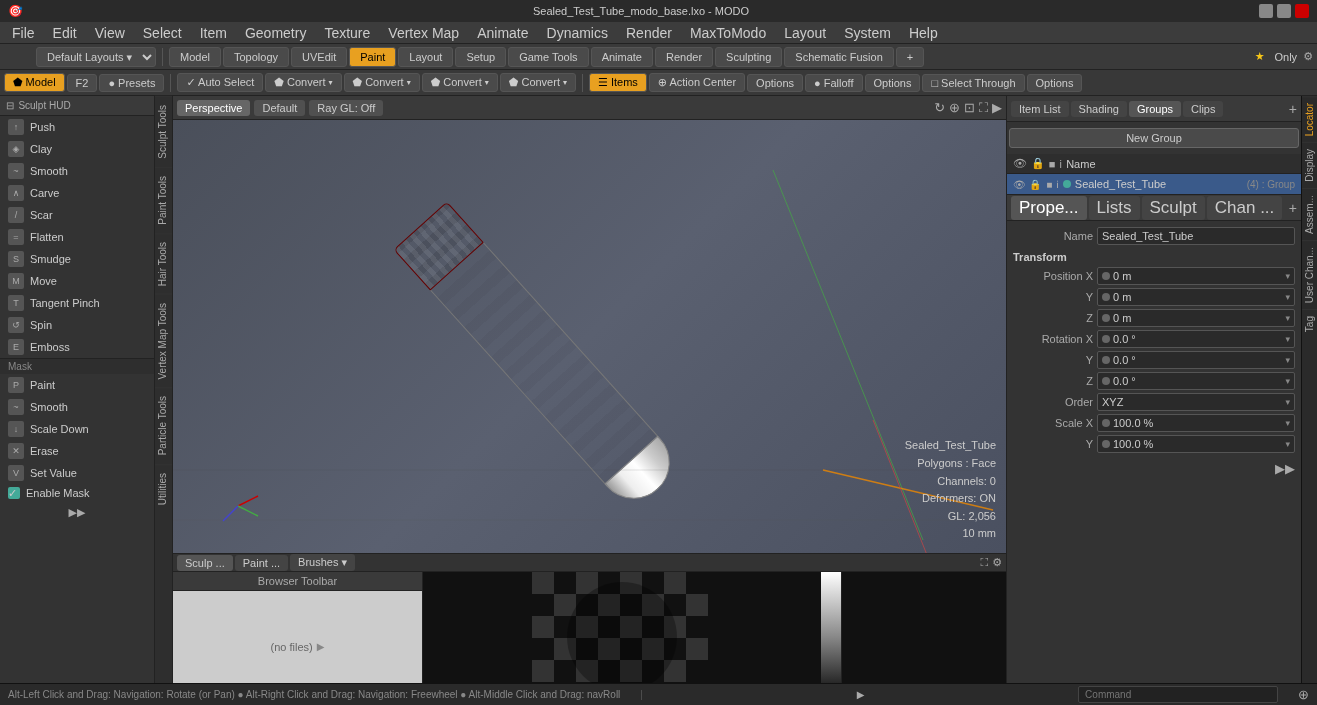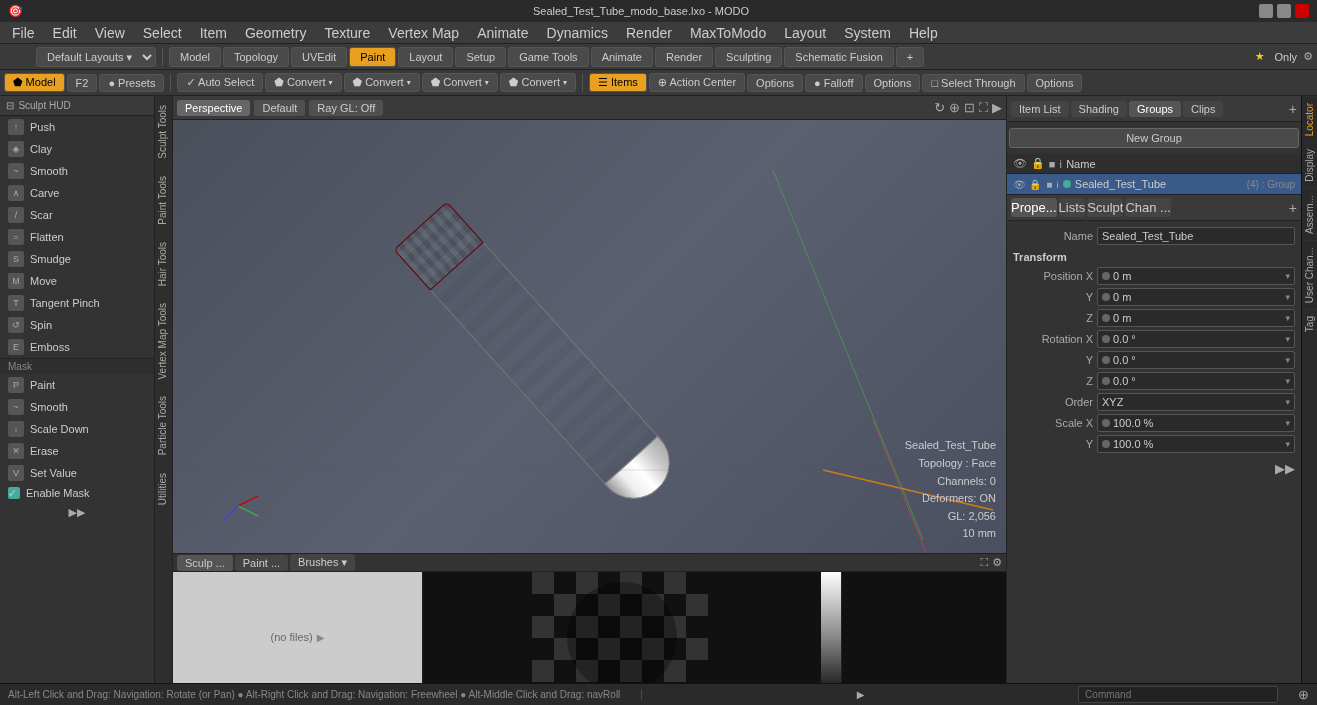--- a/index.html
+++ b/index.html
@@ -184,21 +184,21 @@
     .item-dot { width: 8px; height: 8px; background: #4a9; border-radius: 50%; flex-shrink: 0; }
     .item-name { color: #ccc; font-size: 11px; flex: 1; }
     .item-count { color: #888; font-size: 10px; }
     .item-indent { margin-left: 20px; }
 
     
     #props-tabs {
       height: 26px; background: #3a3a3a; display: flex; align-items: center; padding: 0 4px; gap: 2px;
       border-bottom: 1px solid #222;
     }
-    .props-tab { padding: 2px 0; background: #444; color: #ccc; border-radius: 3px; font-size: 13px; cursor: pointer; }
+    .props-tab { padding: 2px 8px; background: #444; color: #ccc; border-radius: 3px; font-size: 17px; cursor: pointer; }
     .props-tab.active { background: #555; color: #fff; }
     .props-add { margin-left: auto; color: #aaa; cursor: pointer; font-size: 14px; }
 
     #props-content { flex: 1; overflow-y: auto; padding: 6px; }
     .prop-row {
       display: flex; align-items: center; margin-bottom: 3px; gap: 4px;
     }
     .prop-label { color: #aaa; font-size: 11px; width: 80px; text-align: right; flex-shrink: 0; }
     .prop-field {
       flex: 1; background: #2a2a2a; border: 1px solid #555; border-radius: 2px; padding: 2px 4px;
@@ -438,40 +438,41 @@
       <div style="position:absolute;bottom:20px;left:40px;">
         <svg width="50" height="50">
           <line x1="25" y1="25" x2="45" y2="15" stroke="#c00" stroke-width="1.5"></line>
           <line x1="25" y1="25" x2="45" y2="35" stroke="#4a4" stroke-width="1.5"></line>
           <line x1="25" y1="25" x2="10" y2="40" stroke="#44c" stroke-width="1.5"></line>
         </svg>
       </div>
 
       <div id="vp-info">
         <div>Sealed_Test_Tube</div>
-        <div>Topology : Face</div>
+        <div>Polygons : Face</div>
         <div>Channels: 0</div>
         <div>Deformers: ON</div>
         <div>GL: 2,056</div>
         <div>10 mm</div>
       </div>
     </div>
 
     <div id="viewport-bottom">
       <div id="vp-bottom-tabs">
         <span class="vp-btm-tab active">Sculp ...</span>
         <span class="vp-btm-tab">Paint ...</span>
         <span class="vp-btm-tab">Brushes ▾</span>
         <div class="vp-btm-icons">
           <span style="color:#aaa;cursor:pointer;">⛶</span>
           <span style="color:#aaa;cursor:pointer;">⚙</span>
         </div>
       </div>
       <div id="vp-bottom-content">
         <div id="browser-panel">
+          <div id="browser-toolbar">Browser Toolbar</div>
           <div id="browser-files">
             <span>(no files)</span>
             <span style="font-size:10px;color:#888;margin-left:4px;">▶</span>
           </div>
         </div>
 
         <div id="texture-panel">
           <div class="texture-preview">
             <svg class="checker-svg" viewBox="0 0 180 130">
               <rect width="180" height="130" fill="#111"></rect>

